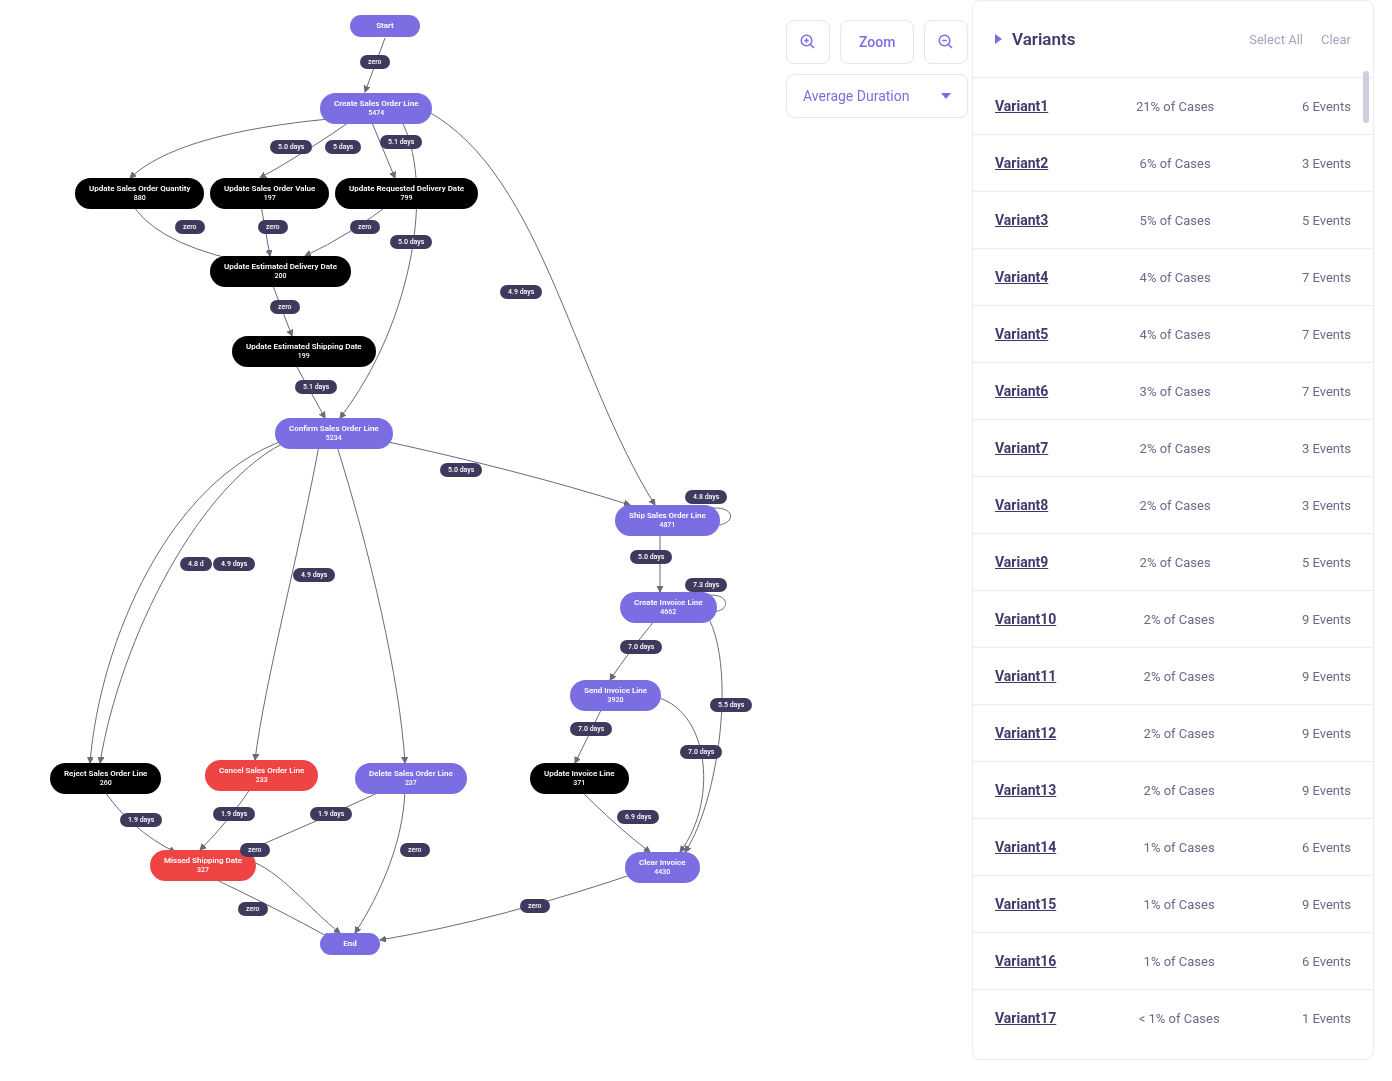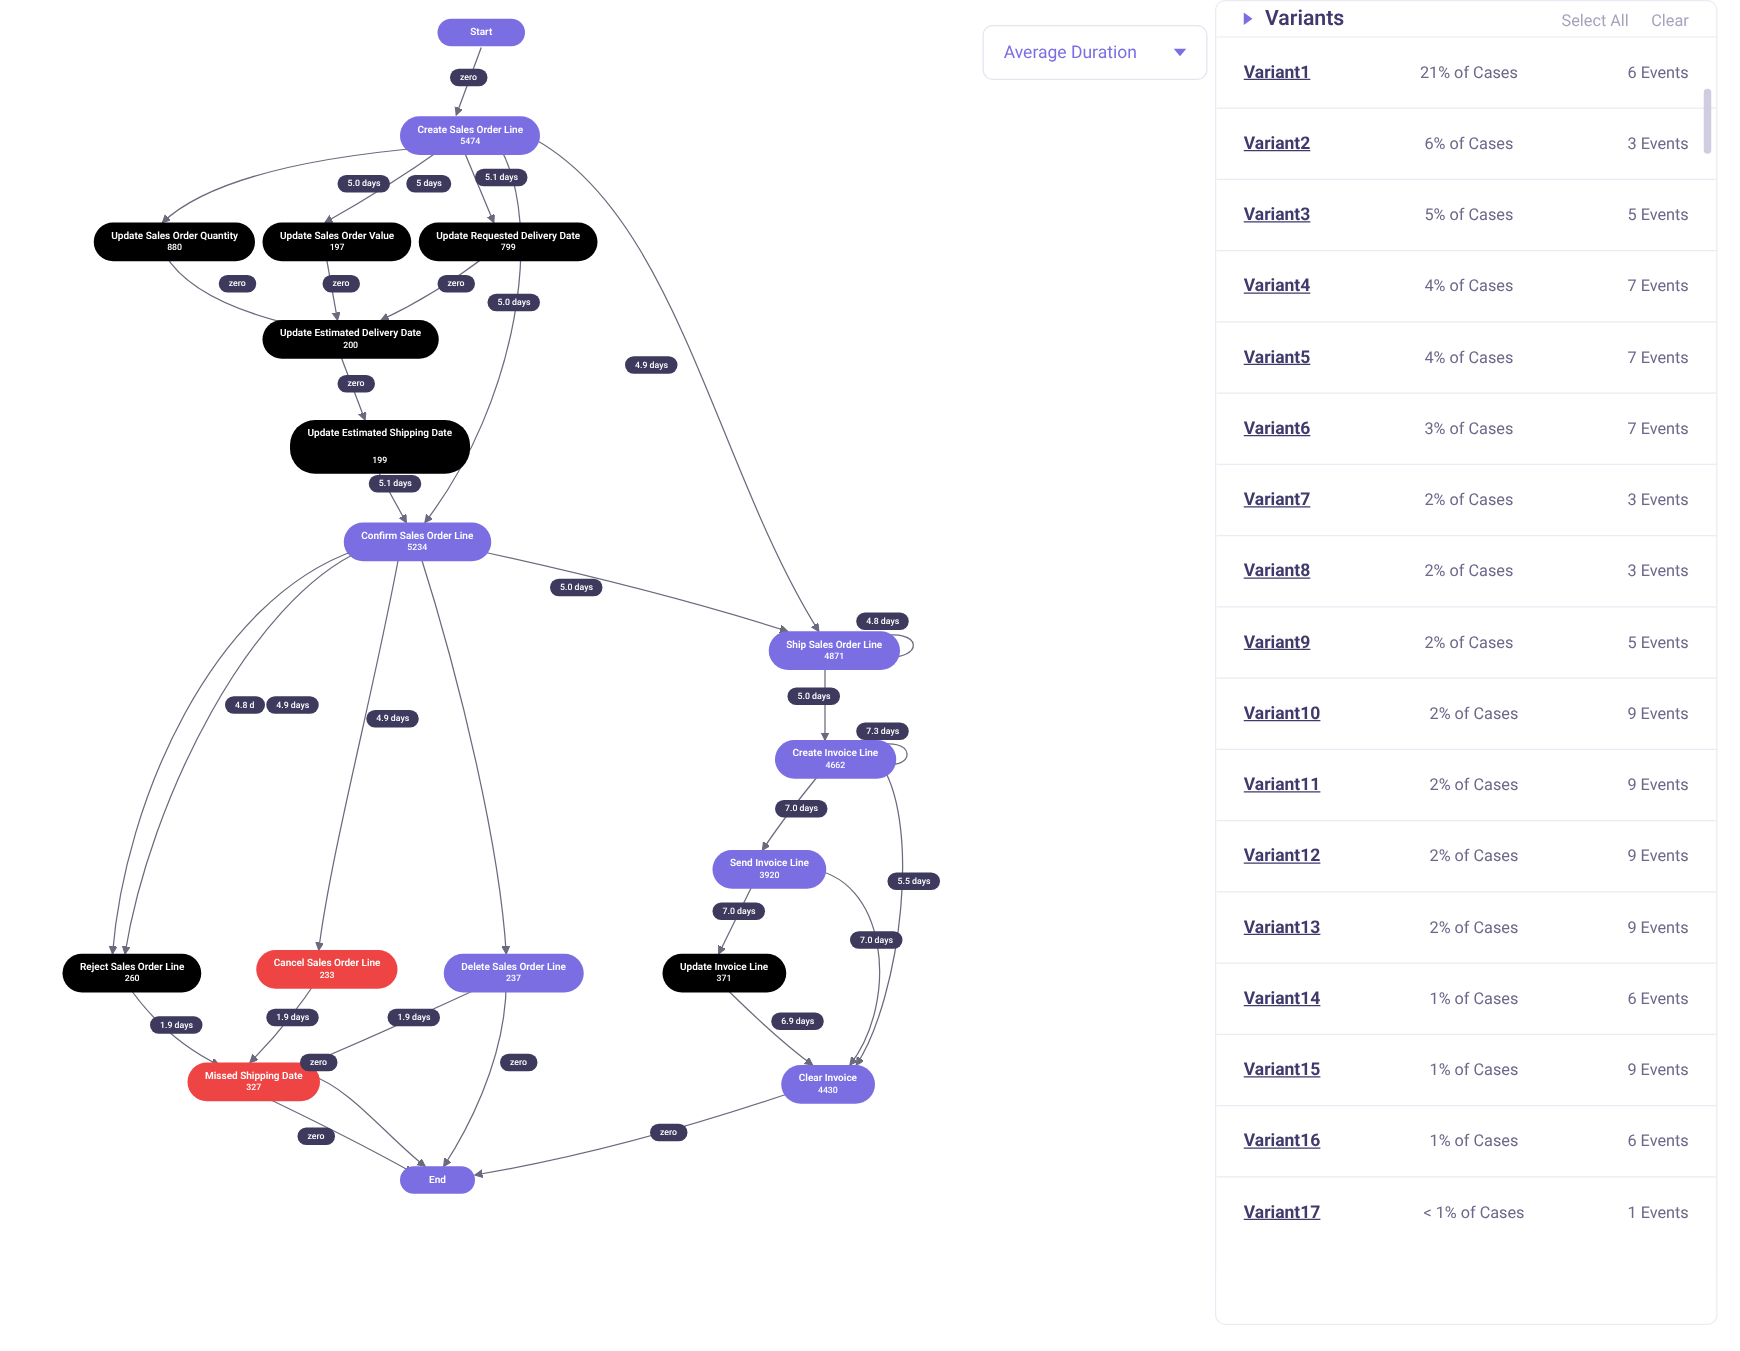--- a/index.html
+++ b/index.html
@@ -14,21 +14,21 @@
 svg.edges{position:absolute;left:0;top:0;width:960px;height:1081px;pointer-events:none}
 svg.edges path{fill:none;stroke:#6b6a7d;stroke-width:1}
 svg.edges marker path{fill:#6b6a7d}
 .ctrl{position:absolute;left:786px;top:20px;display:flex;flex-direction:column;gap:10px}
 .ctrl-row{display:flex;gap:10px}
 .btn{background:#fff;border:1px solid #e5e4ef;border-radius:8px;height:44px;display:flex;align-items:center;justify-content:center;color:#7b6ee3;font-size:14px;font-weight:500;cursor:pointer}
 .btn.icon{width:44px}
 .btn.txt{padding:0 18px}
 .select{height:44px;border:1px solid #e5e4ef;border-radius:8px;display:flex;align-items:center;padding:0 16px;color:#7b6ee3;font-size:14px;justify-content:space-between;cursor:pointer;gap:30px}
 .panel{position:absolute;left:972px;top:0;width:402px;height:1060px;background:#fff;border:1px solid #eceaf4;border-radius:8px;overflow:hidden;display:flex;flex-direction:column}
-.panel-head{padding:4px 22px;display:flex;align-items:flex-end;justify-content:space-between}
+.panel-head{padding:28px 22px;display:flex;align-items:center;justify-content:space-between}
 .panel-title{display:flex;align-items:center;gap:10px;color:#3f3a6b;font-size:17px;font-weight:600}
 .tri{width:0;height:0;border-top:5px solid transparent;border-bottom:5px solid transparent;border-left:7px solid #7b6ee3}
 .panel-actions{display:flex;gap:18px;color:#a6a3bb;font-size:13px}
 .panel-actions span{cursor:pointer}
 .vlist{flex:1;overflow-y:auto}
 .vrow{border-top:1px solid #eceaf4;padding:20px 22px;display:flex;align-items:center;justify-content:space-between;cursor:pointer}
 .vrow:first-child{border-top:none;border-top:1px solid #eceaf4}
 .vname{color:#3f3a6b;font-weight:700;text-decoration:underline;font-size:14px}
 .vstat{color:#6c6889;font-size:13px}
 .scroll-ind{position:absolute;right:4px;top:70px;width:6px;height:52px;background:#cfcde0;border-radius:3px}
@@ -95,21 +95,21 @@
         <span class="sub">197</span>
       </div>
       <div class="node n-orange" style="left: 335px; top: 178px; min-width: 120px;">
         <span>Update Requested Delivery Date</span>
         <span class="sub">799</span>
       </div>
       <div class="node n-orange" style="left: 210px; top: 256px; min-width: 120px;">
         <span>Update Estimated Delivery Date</span>
         <span class="sub">200</span>
       </div>
-      <div class="node n-orange" style="left: 232px; top: 336px; min-width: 120px; gap: 12px;">
+      <div class="node n-orange" style="left: 232px; top: 336px; min-width: 120px;">
         <span>Update Estimated Shipping Date</span>
         <span class="sub">199</span>
       </div>
       <div class="node n-purple" style="left: 275px; top: 418px; min-width: 100px;">
         <span>Confirm Sales Order Line</span>
         <span class="sub">5234</span>
       </div>
       <div class="node n-purple" style="left: 615px; top: 505px; min-width: 90px;">
         <span>Ship Sales Order Line</span>
         <span class="sub">4871</span>
@@ -178,20 +178,35 @@
       <div class="edge-label" style="left: 310px; top: 807px;">1.9 days</div>
       <div class="edge-label" style="left: 238px; top: 902px;">zero</div>
       <div class="edge-label" style="left: 240px; top: 843px;">zero</div>
       <div class="edge-label" style="left: 400px; top: 843px;">zero</div>
       <div class="edge-label" style="left: 590px; top: 810px; margin-left: 27px;">6.9 days</div>
       <div class="edge-label" style="left: 520px; top: 899px;">zero</div>
     </div>
 </div>
 
 <div class="ctrl">
+  <div class="ctrl-row">
+    <div class="btn icon">
+      <svg width="18" height="18" viewBox="0 0 24 24" fill="none" stroke="#7b6ee3" stroke-width="2">
+          <circle cx="10" cy="10" r="7"></circle>
+          <path d="M15 15l5 5M10 7v6M7 10h6"></path>
+        </svg>
+    </div>
+    <div class="btn txt">Zoom</div>
+    <div class="btn icon">
+      <svg width="18" height="18" viewBox="0 0 24 24" fill="none" stroke="#7b6ee3" stroke-width="2">
+          <circle cx="10" cy="10" r="7"></circle>
+          <path d="M15 15l5 5M7 10h6"></path>
+        </svg>
+    </div>
+  </div>
   <div class="select">
     <span>Average Duration</span>
     <span class="chev"></span>
   </div>
 </div>
 
 <div class="panel">
   <div class="panel-head">
     <div class="panel-title">
       <span class="tri"></span>

